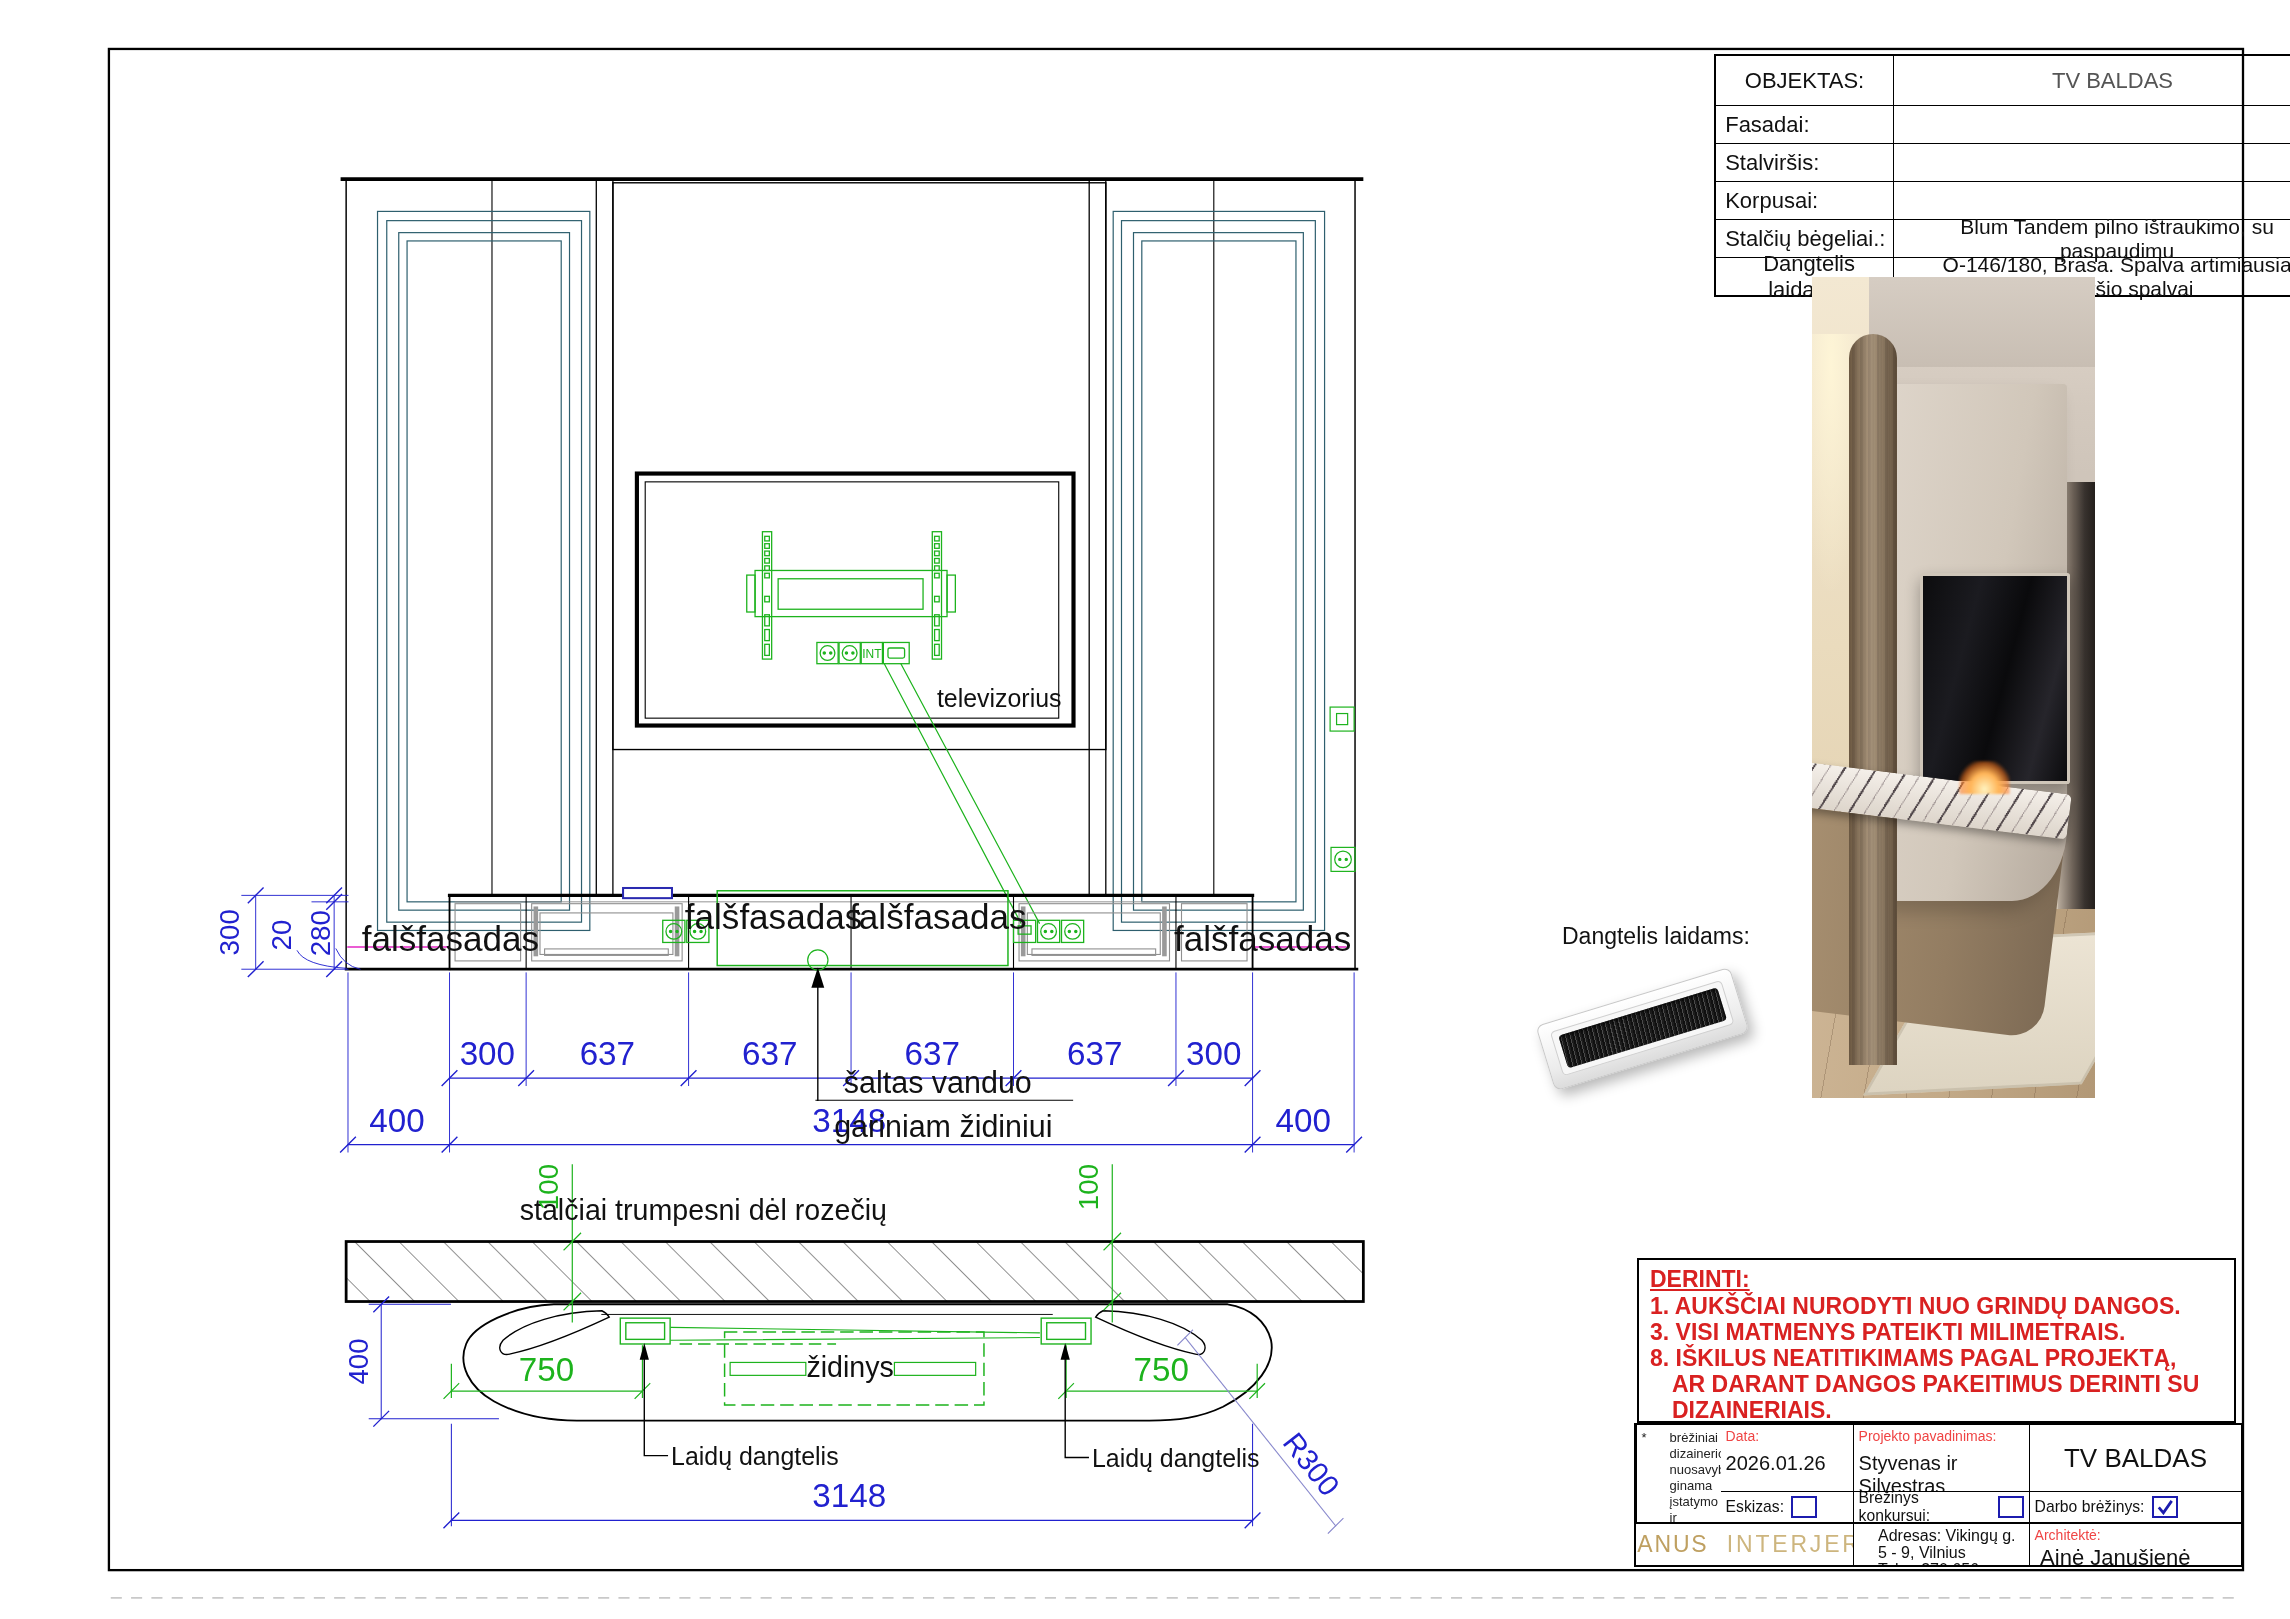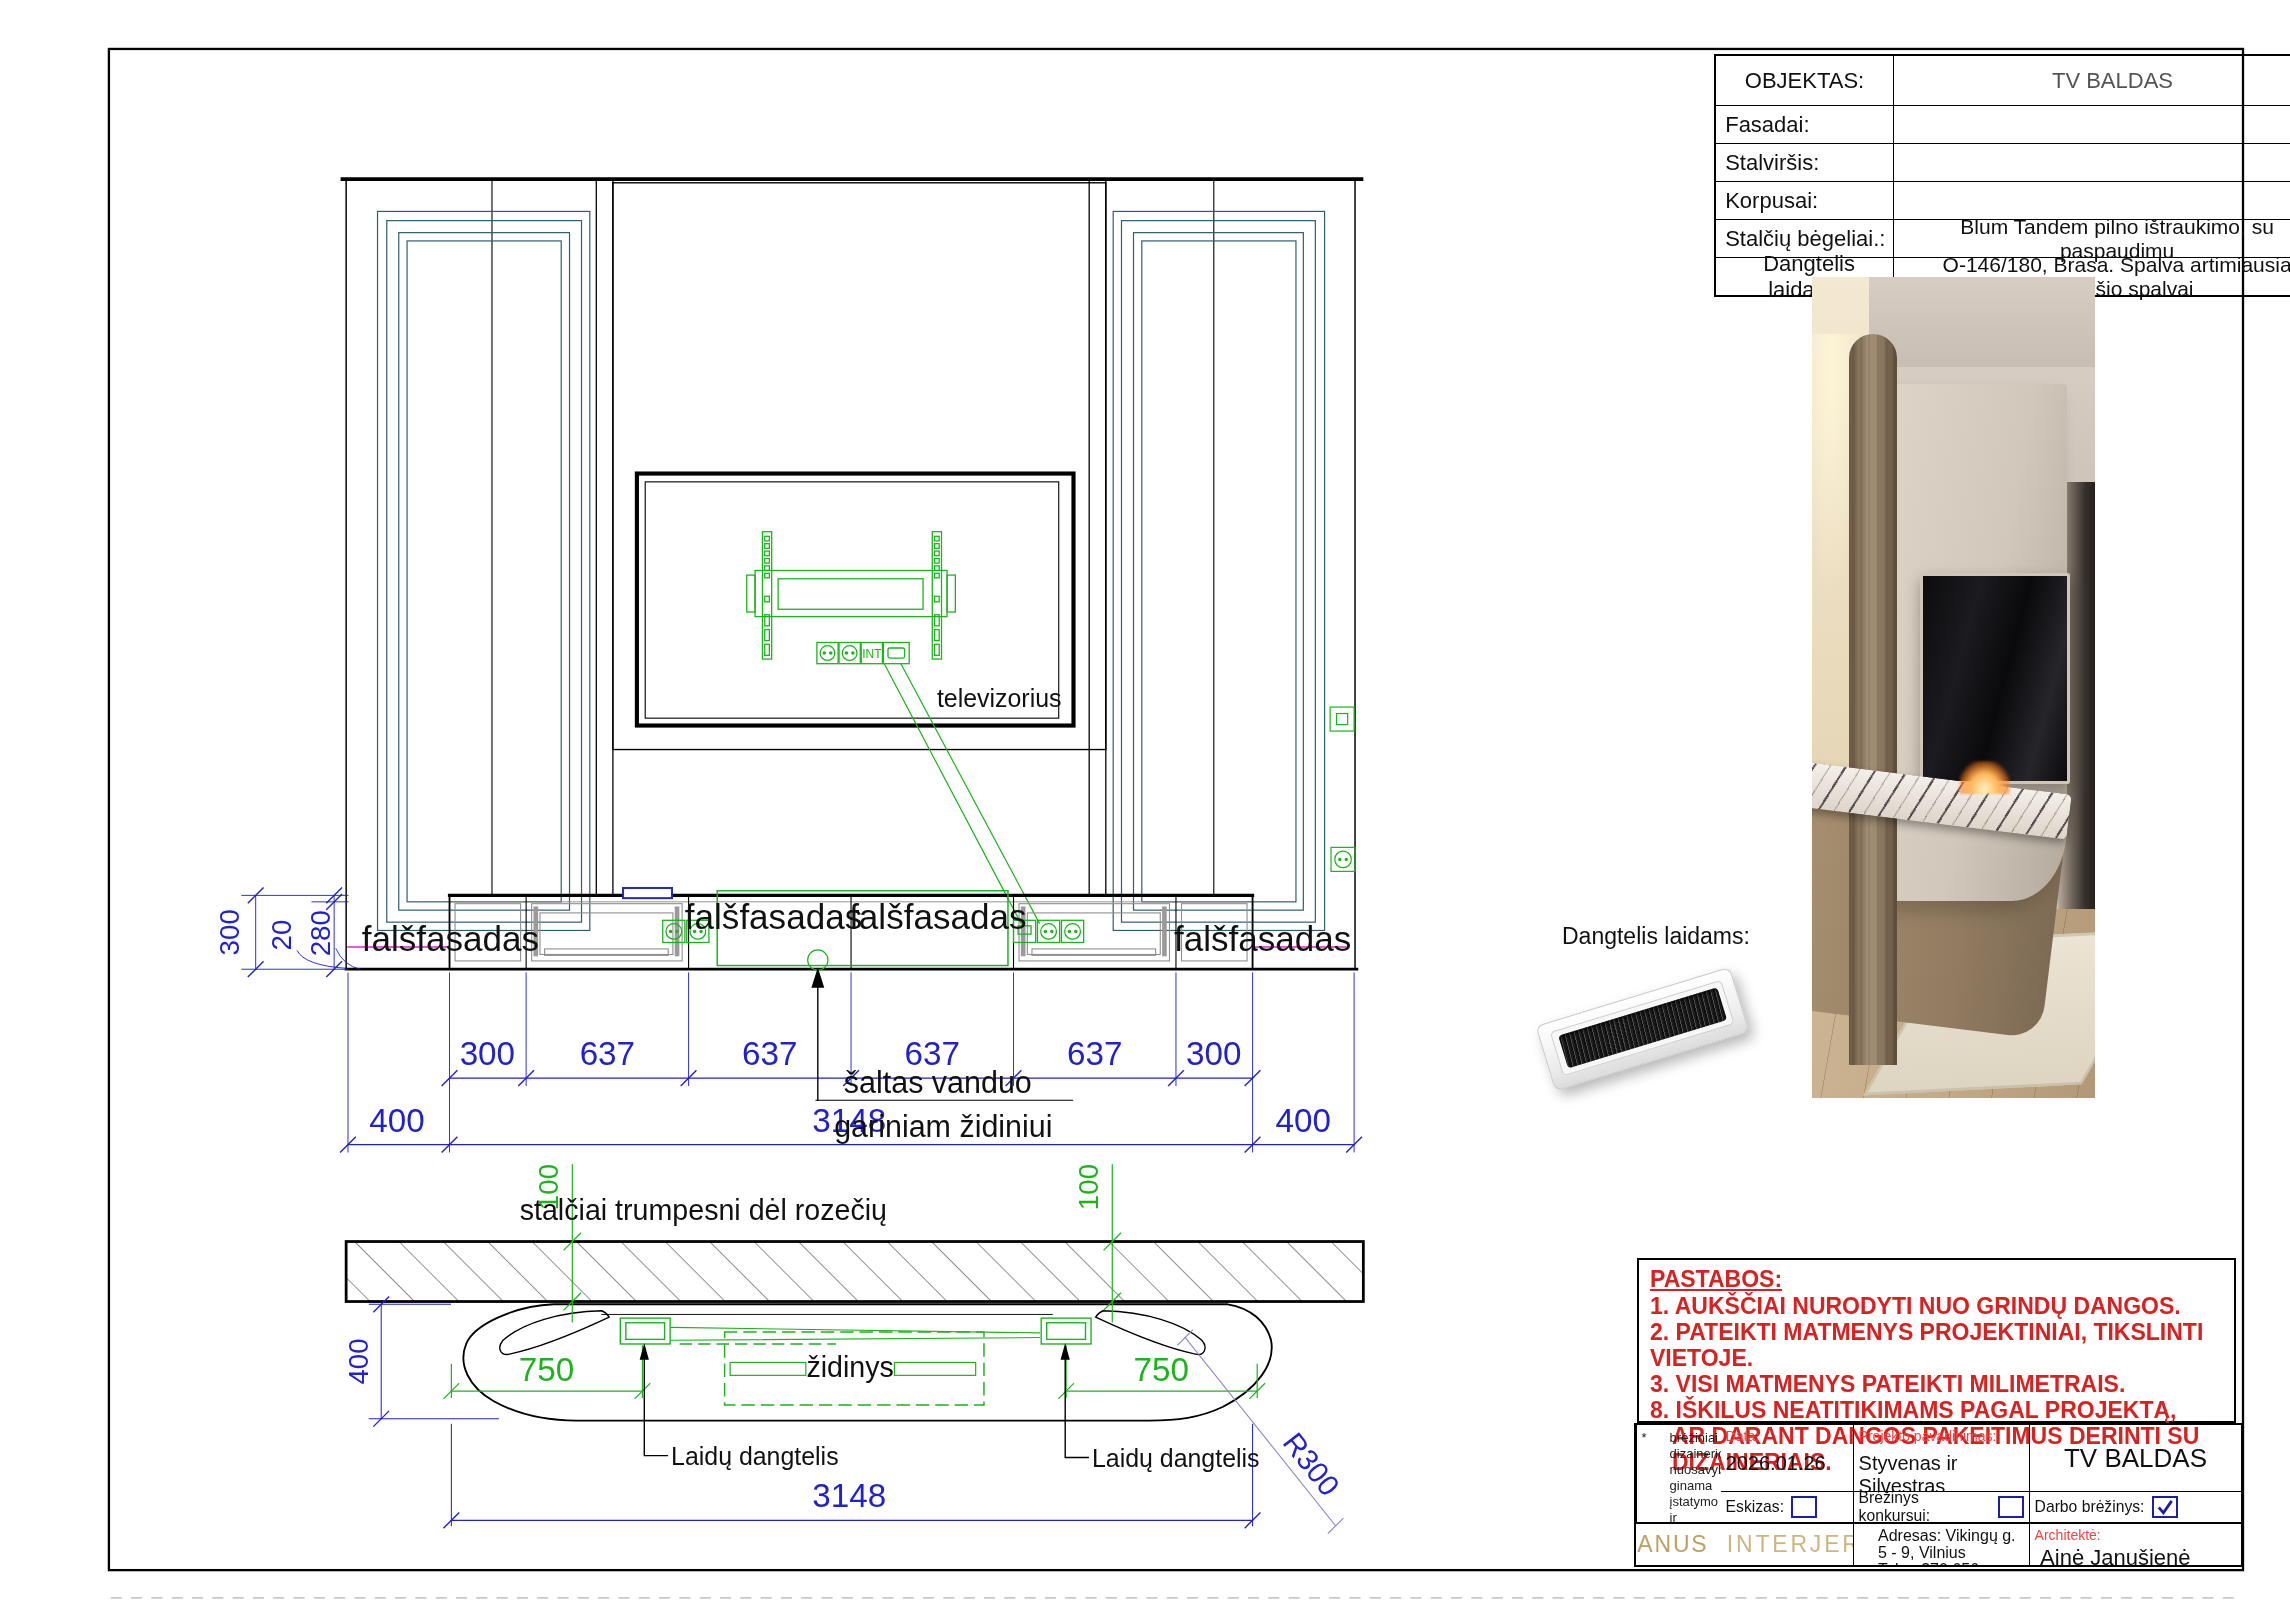--- a/index.html
+++ b/index.html
@@ -408,23 +408,22 @@
   <div class="ph ph-rug"></div>
   <div class="ph ph-plinth"></div>
   <div class="ph ph-wallpanel"></div>
   <div class="ph ph-column"></div>
   <div class="ph ph-tv"></div>
   <div class="ph ph-ledge"></div>
   <div class="ph ph-flame"></div>
 </div>
 
 <div class="pastabos">
-  <span class="title">PASTABOS:</span>
+  <span class="title">DERINTI:</span>
   <div>1. AUKŠČIAI NURODYTI NUO GRINDŲ DANGOS.</div>
-  <div>2. PATEIKTI MATMENYS PROJEKTINIAI, TIKSLINTI VIETOJE.</div>
   <div>3. VISI MATMENYS PATEIKTI MILIMETRAIS.</div>
   <div>8. IŠKILUS NEATITIKIMAMS PAGAL PROJEKTĄ,</div>
   <div class="cont">AR DARANT DANGOS PAKEITIMUS DERINTI SU DIZAINERIAIS.</div>
 </div>
 
 <div class="tblock">
   <div class="tc">
     <div class="small">Data:</div>
     <div class="big">2026.01.26</div>
   </div>

